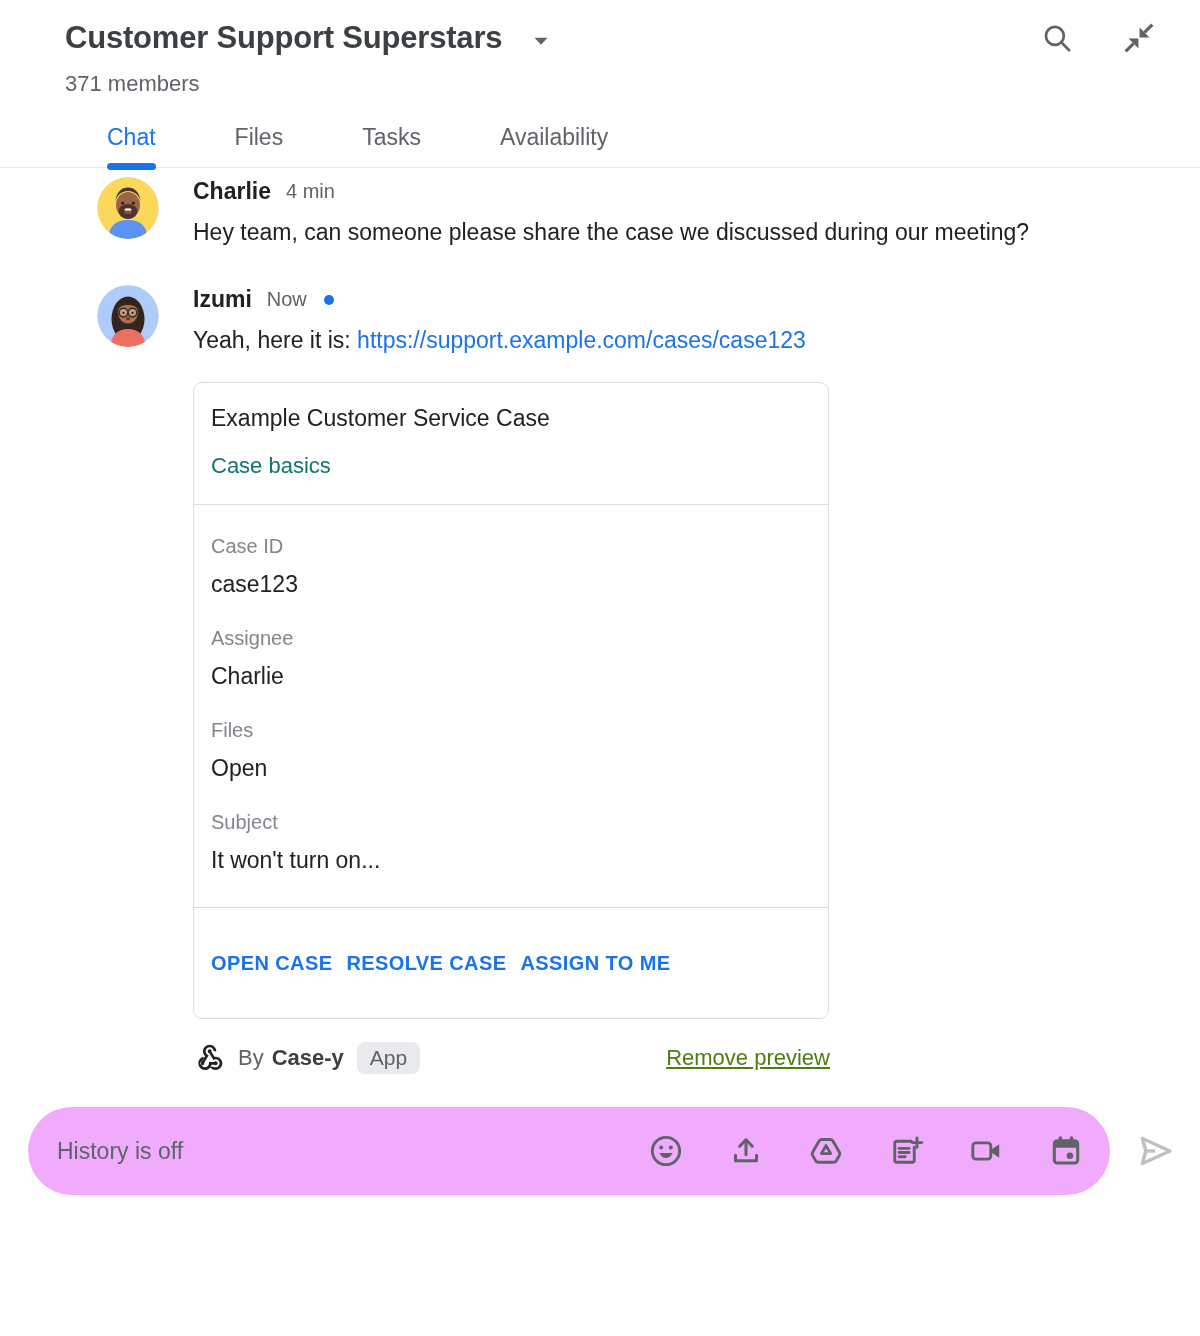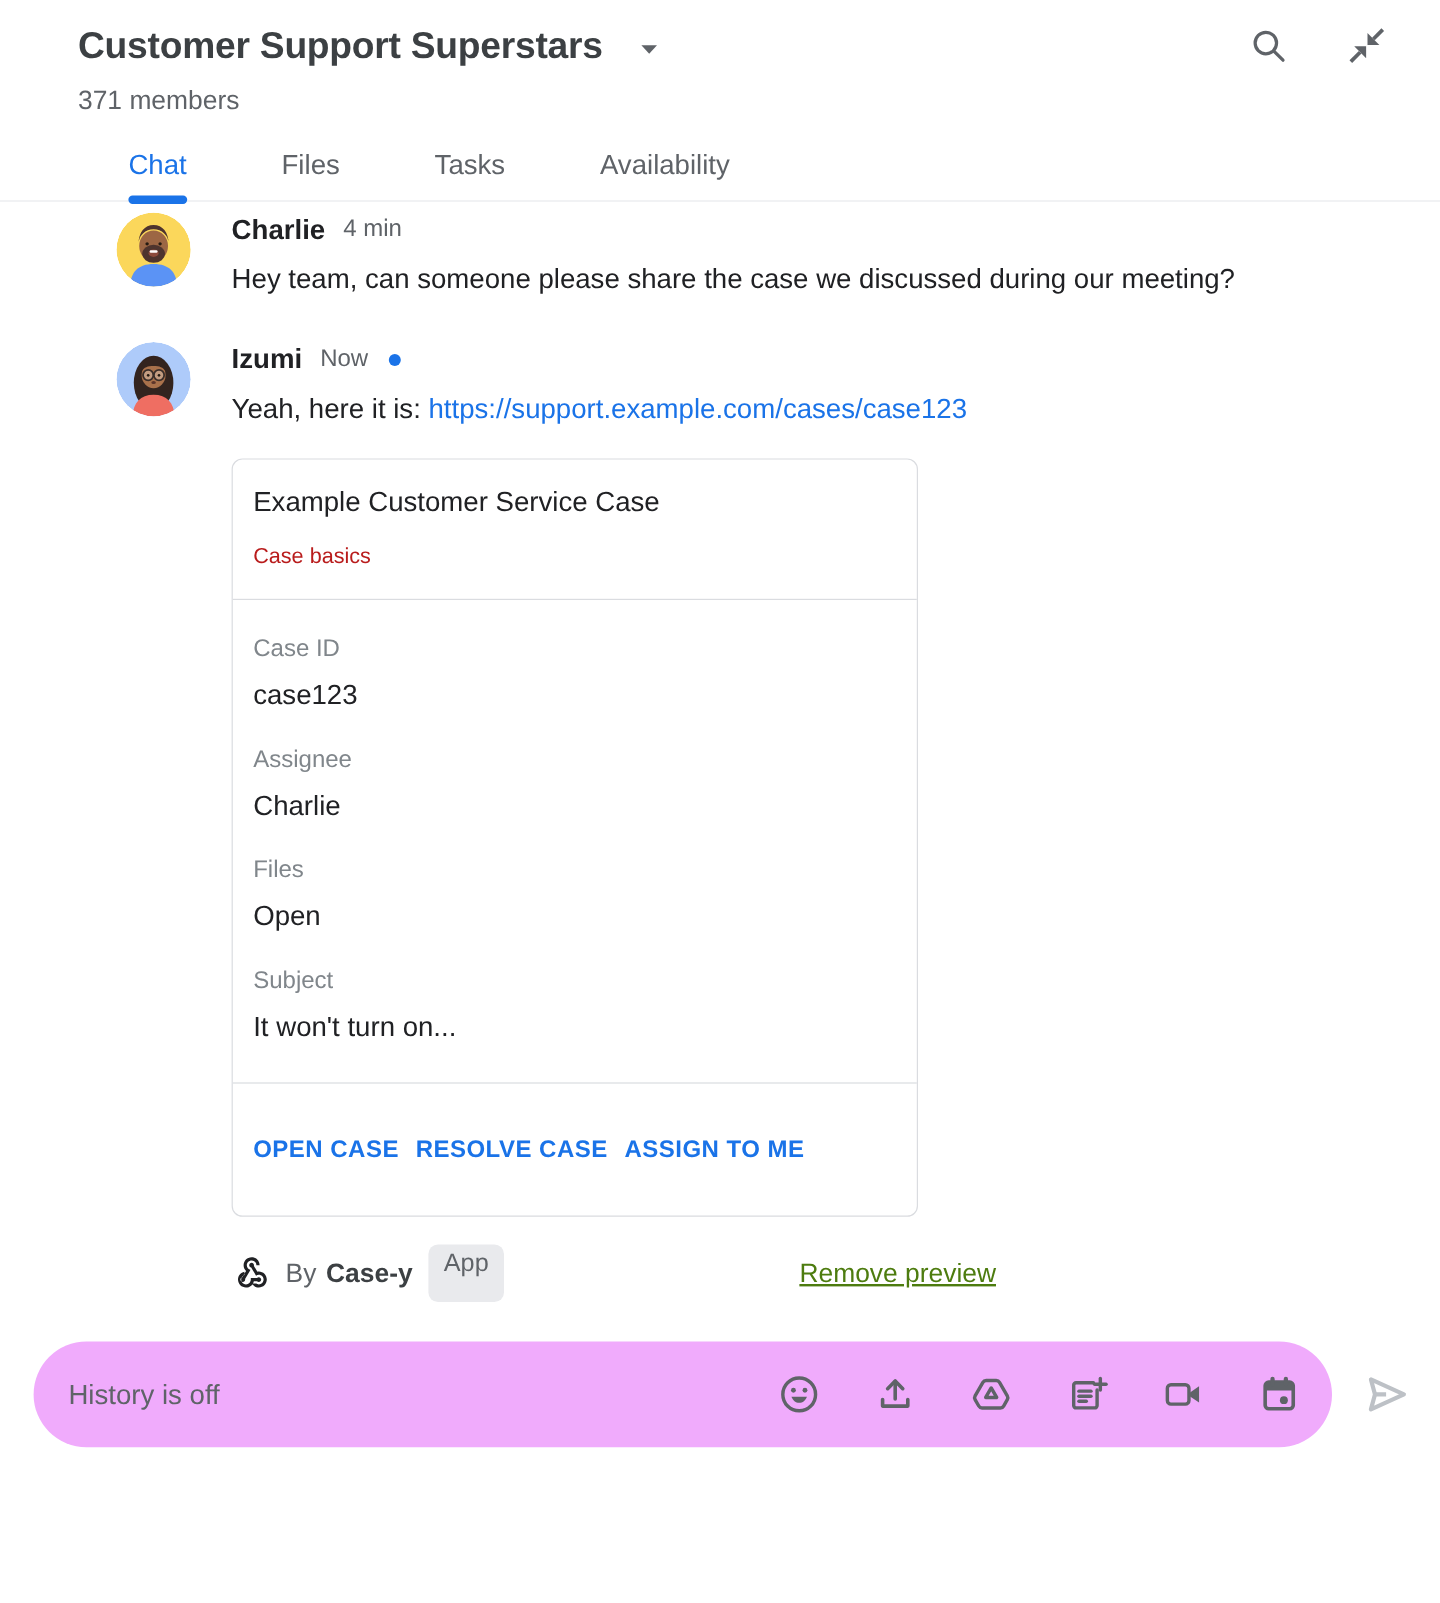--- a/index.html
+++ b/index.html
@@ -29,39 +29,39 @@
   .avatar { width:62px; height:62px; border-radius:50%; overflow:hidden; flex-shrink:0; }
   .msg-body { margin-left:34px; padding-top:1px; }
   .msg-head { display:flex; align-items:center; gap:15px; }
   .author { font-size:23px; font-weight:bold; color:#202124; }
   .time { font-size:20px; color:#5f6368; }
   .unread-dot { width:10px; height:10px; border-radius:50%; background:#1a73e8; margin-left:2px; }
   .msg-text { font-size:23px; color:#202124; line-height:40px; margin-top:7px; max-width:900px; }
   .msg-link { color:#1a73e8; text-decoration:none; cursor:pointer; }
 
   
-  .card { margin:22px 0 0 194px; width:572px; border:1px solid #dadce0; border-radius:9px; background:#fff; }
+  .card { margin:22px 0 0 194px; width:636px; border:1px solid #dadce0; border-radius:9px; background:#fff; }
   .card-header { padding:22px 17px 25px; border-bottom:1px solid #dadce0; }
   .card-title { font-size:23px; color:#202124; }
-  .card-subtitle { font-size:18px; color:#b91c1c; margin-top:21px; }
+  .card-subtitle { font-size:22px; color:#0f766e; margin-top:21px; }
   .card-body { padding:30px 17px 33px; border-bottom:1px solid #dadce0; }
   .field + .field { margin-top:29px; }
   .field-label { font-size:20px; color:#80868b; }
   .field-value { font-size:23px; color:#202124; margin-top:13px; }
   .card-actions { height:110px; padding:0 17px; display:flex; align-items:center; gap:14px; }
   .action-btn { background:none; border:none; color:#1a73e8; font-family:inherit;
     font-size:20px; font-weight:bold; letter-spacing:0.4px; cursor:pointer; padding:0; }
 
   
   .attribution { margin:23px 0 0 194px; width:637px; display:flex; align-items:center; }
   .webhook { width:32px; height:32px; }
   .by-label { font-size:22px; color:#5f6368; margin-left:13px; }
   .app-name { font-size:22px; font-weight:bold; color:#3c4043; margin-left:8px; }
   .app-badge { margin-left:13px; background:#e9eaed; color:#5f6368; font-size:21px;
-    padding:4px 13px 20px; border-radius:8px; }
+    padding:4px 13px 4px; border-radius:8px; }
   .attr-spacer { flex:1; }
   .remove-link { font-size:22px; color:#4d7c0f; text-decoration:underline; cursor:pointer; }
 
   
   .composer { display:flex; align-items:center; margin:30px 0 0 28px; }
   .pill { width:1082px; height:88px; background:#f0abfc; border-radius:44px;
     display:flex; align-items:center; padding:0 26px 0 29px; }
   .placeholder { flex:1; font-size:23px; color:#5f6368; }
   .c-icons { display:flex; align-items:center; gap:44px; }
   .c-icon { width:36px; height:36px; cursor:pointer; }

